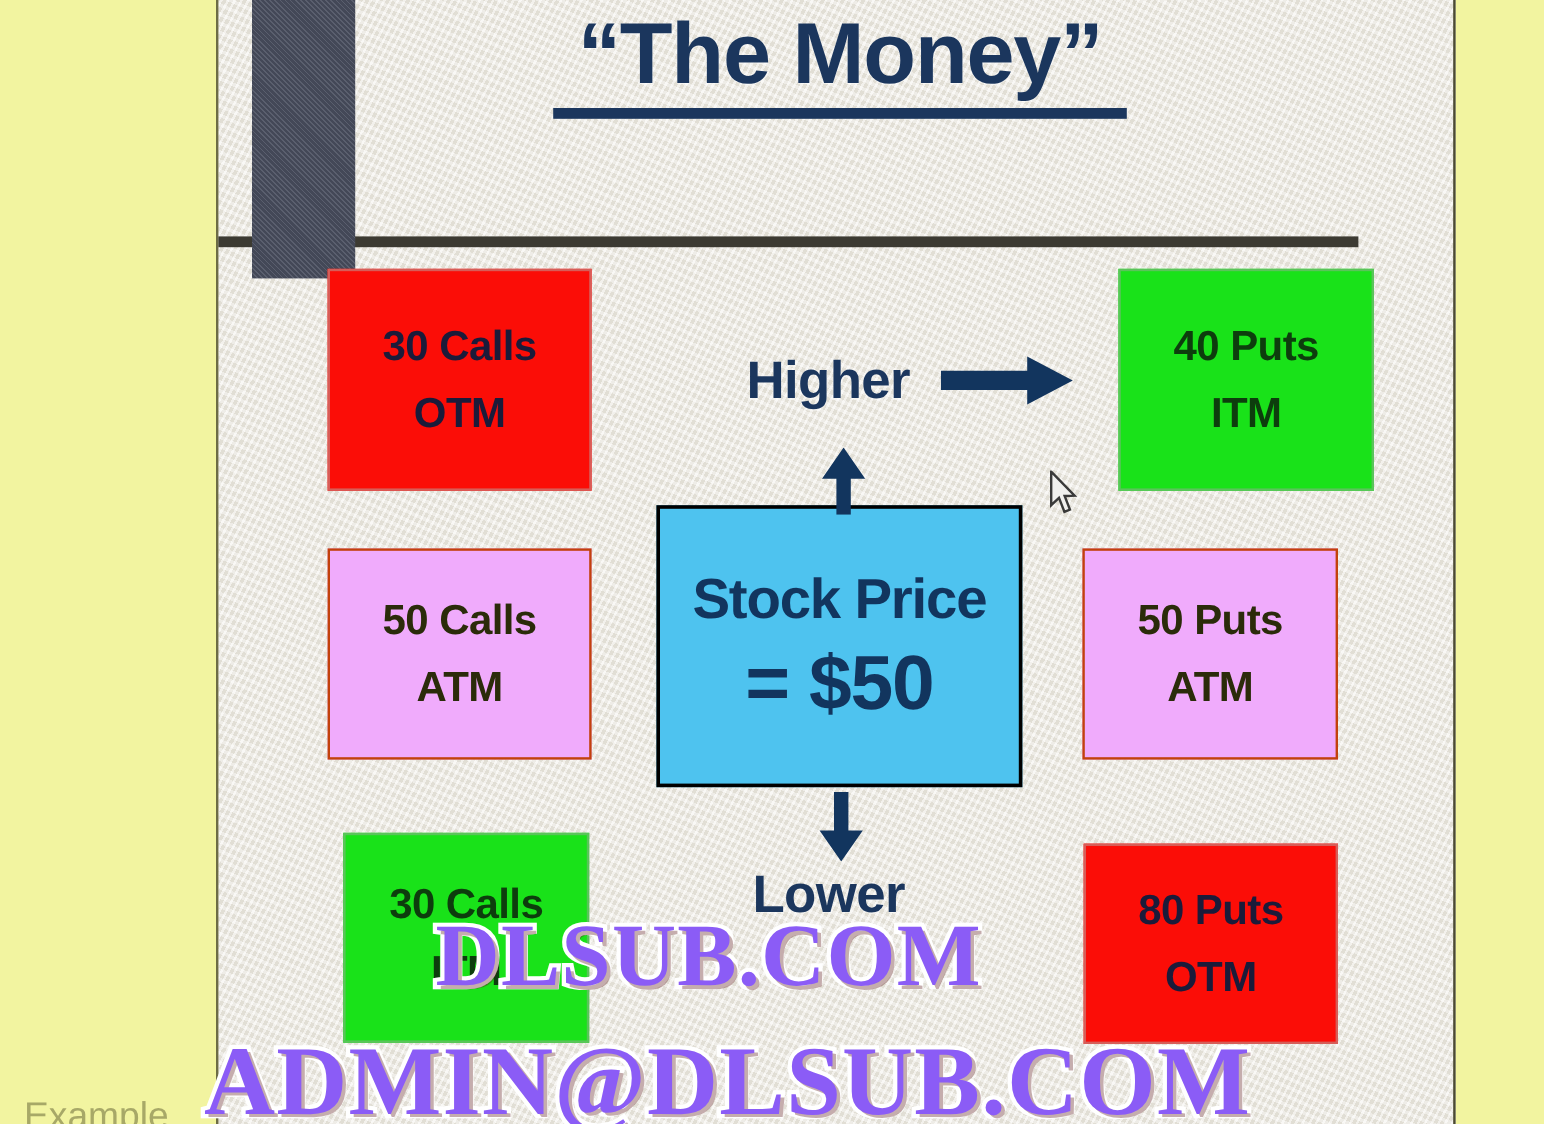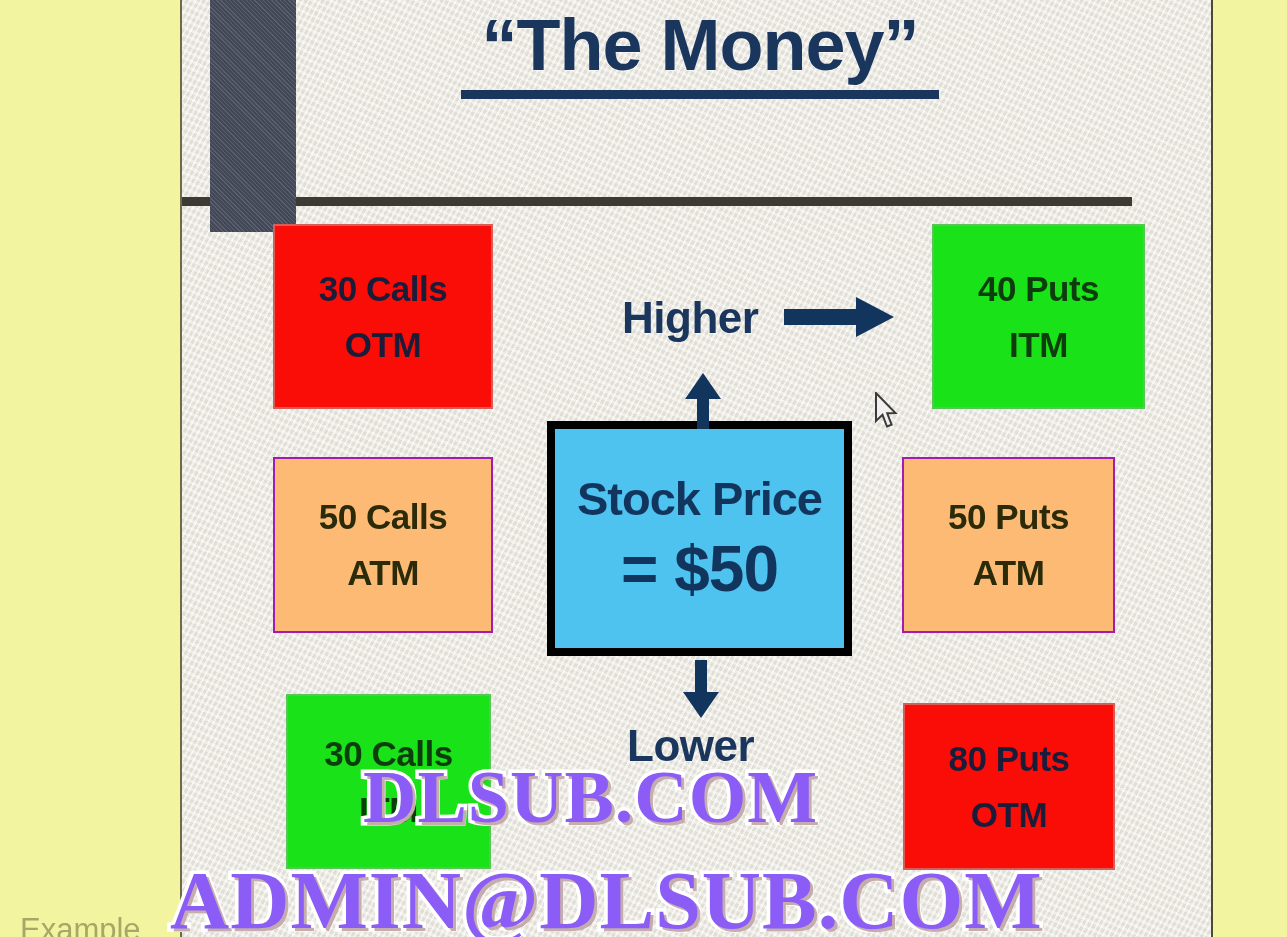--- a/index.html
+++ b/index.html
@@ -93,37 +93,37 @@
     font-weight: bold;
     font-size: 35px;
     line-height: 56px;
     text-align: center;
     letter-spacing: -0.5px;
   }
   .opt-box .ln { display: block; white-space: nowrap; }
 
   .box-red   { background: #fb0d07; border: 2px solid #d75d58; color: #1b1b3a; }
   .box-green { background: #19e219; border: 2px solid #5ac45a; color: #0d3d0d; }
-  .box-yellow{ background: #fdba74; border: 2px solid #a21caf; color: #2b2b0a; }
+  .box-yellow{ background: #f0abfc; border: 2px solid #c2410c; color: #2b2b0a; }
 
   
   #box-calls-otm { left: 273px; top: 224px; width: 220px; height: 185px; }
   #box-puts-itm  { left: 902px; top: 224px; width: 213px; height: 185px; margin-left: 30px; }
   #box-calls-atm { left: 273px; top: 457px; width: 220px; height: 176px; }
   #box-puts-atm  { left: 902px; top: 457px; width: 213px; height: 176px; }
   #box-calls-itm { left: 286px; top: 694px; width: 205px; height: 175px; }
   #box-puts-otm  { left: 903px; top: 703px; width: 212px; height: 167px; }
 
   
   #box-stock-price {
     position: absolute;
     left: 547px; top: 421px;
     width: 305px; height: 235px;
     background: #4ec3ef;
-    border: 8px solid #000000;
+    border: 3px solid #000000;
     box-sizing: border-box;
     display: flex;
     flex-direction: column;
     align-items: center;
     justify-content: center;
     color: #12355e;
   }
   .sp-label {
     font-weight: bold;
     font-size: 47px;

